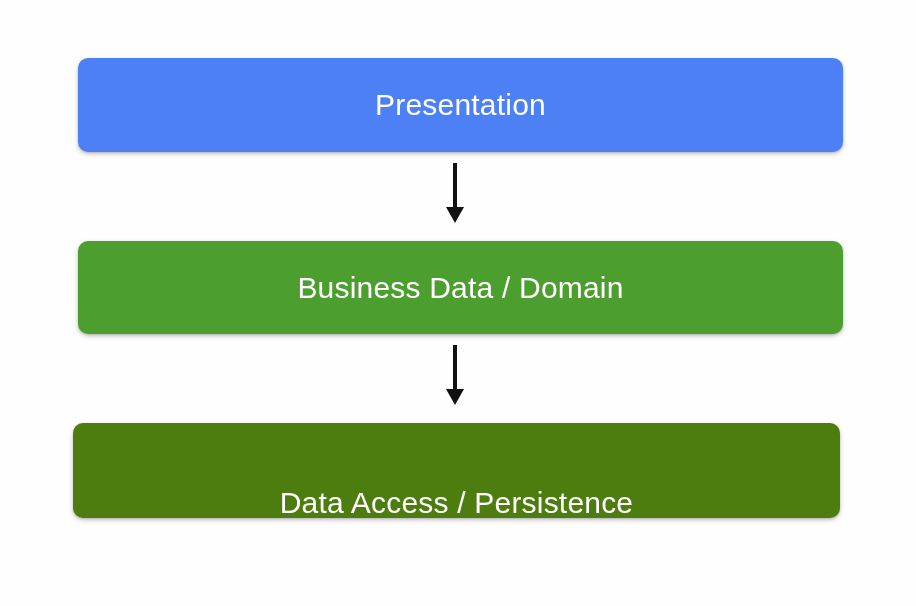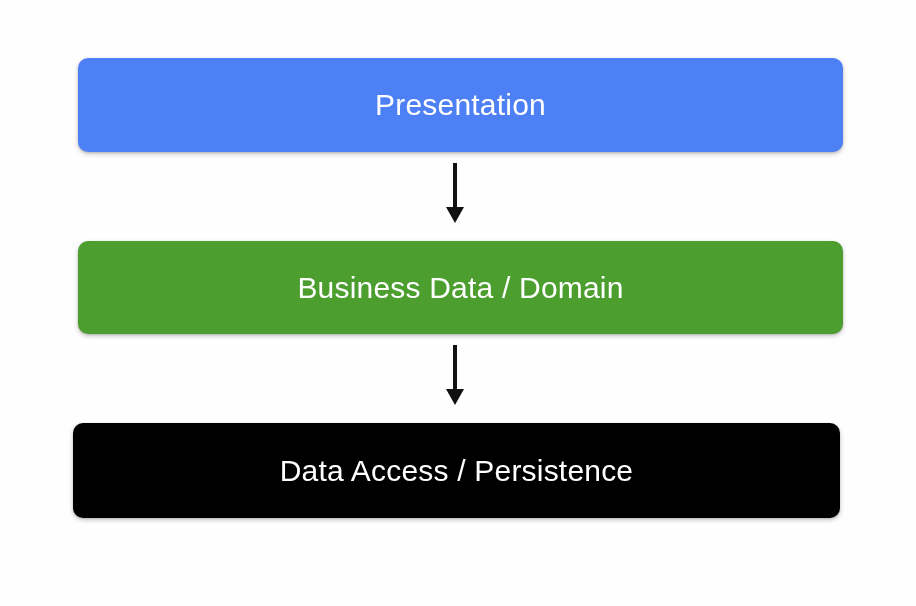--- a/index.html
+++ b/index.html
@@ -98,17 +98,17 @@
     <span class="layer-label" style="color: rgb(255, 255, 255);">Business Data / Domain</span>
   </div>
 
   <div class="arrow" id="arrow-business-to-data">
     <svg width="20" height="60" viewBox="0 0 20 60" xmlns="http://www.w3.org/2000/svg">
       <line x1="10" y1="0" x2="10" y2="45" stroke="#111111" stroke-width="4"></line>
       <polygon points="1,44 19,44 10,60" fill="#111111"></polygon>
     </svg>
   </div>
 
-  <div class="layer-box" id="box-data" style="background: #000000;">
+  <div class="layer-box" id="box-data" style="background: #4d7c0f; align-items: flex-end;">
     <span class="layer-label" style="color: rgb(255, 255, 255);">Data Access / Persistence</span>
   </div>
 
 </div>
 
 </body></html>

